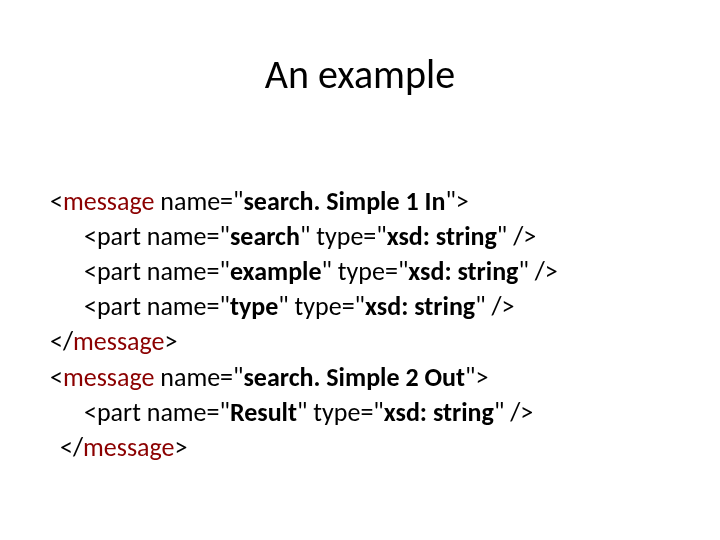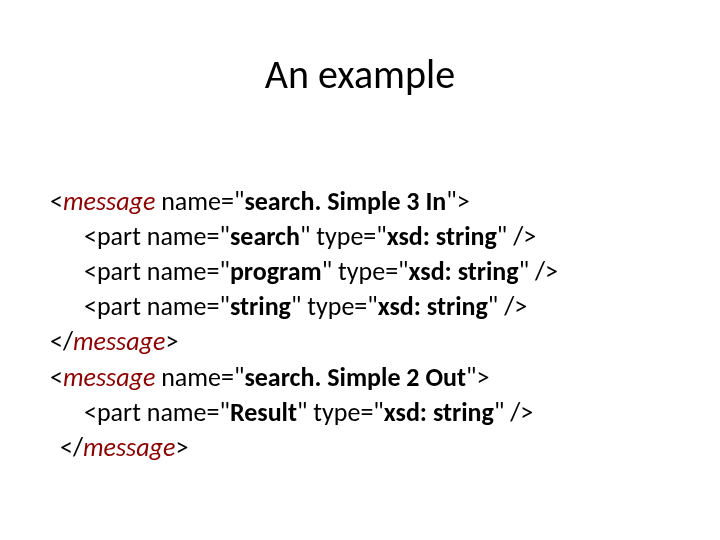--- a/index.html
+++ b/index.html
@@ -23,33 +23,33 @@
     font-size: 40px;
     font-weight: 400;
     margin: 10px 0 50px 0;
   }
   .code {
     font-size: 26px;
     line-height: 1.35;
     white-space: pre;
     font-family: Calibri, "Segoe UI", Arial, sans-serif;
   }
-  .kw { color: #8b0000; font-style: italic; }
+  .kw { color: #8b0000; }
   .indent { display: inline-block; width: 34px; }
   .small-indent { display: inline-block; width: 10px; }
 </style>
 </head>
 <body>
 
 <div class="slide">
   <div class="title">An example</div>
 
   <div class="code">
-<span><span>&lt;</span><span class="kw">message</span><span> name="</span><b>search. Simple 3 In</b><span>"&gt;</span></span>
+<span><span>&lt;</span><span class="kw">message</span><span> name="</span><b>search. Simple 1 In</b><span>"&gt;</span></span>
 <span><span class="indent"></span><span>&lt;part name="</span><b>search</b><span>" type="</span><b>xsd: string</b><span>" /&gt;</span></span>
-<span><span class="indent"></span><span>&lt;part name="</span><b>program</b><span>" type="</span><b>xsd: string</b><span>" /&gt;</span></span>
-<span><span class="indent"></span><span>&lt;part name="</span><b>string</b><span>" type="</span><b>xsd: string</b><span>" /&gt;</span></span>
+<span><span class="indent"></span><span>&lt;part name="</span><b>example</b><span>" type="</span><b>xsd: string</b><span>" /&gt;</span></span>
+<span><span class="indent"></span><span>&lt;part name="</span><b>type</b><span>" type="</span><b>xsd: string</b><span>" /&gt;</span></span>
 <span><span>&lt;/</span><span class="kw">message</span><span>&gt;</span></span>
 <span><span>&lt;</span><span class="kw">message</span><span> name="</span><b>search. Simple 2 Out</b><span>"&gt;</span></span>
 <span><span class="indent"></span><span>&lt;part name="</span><b>Result</b><span>" type="</span><b>xsd: string</b><span>" /&gt;</span></span>
 <span><span class="small-indent"></span><span>&lt;/</span><span class="kw">message</span><span>&gt;</span></span>
   </div>
 </div>
 
 </body></html>

